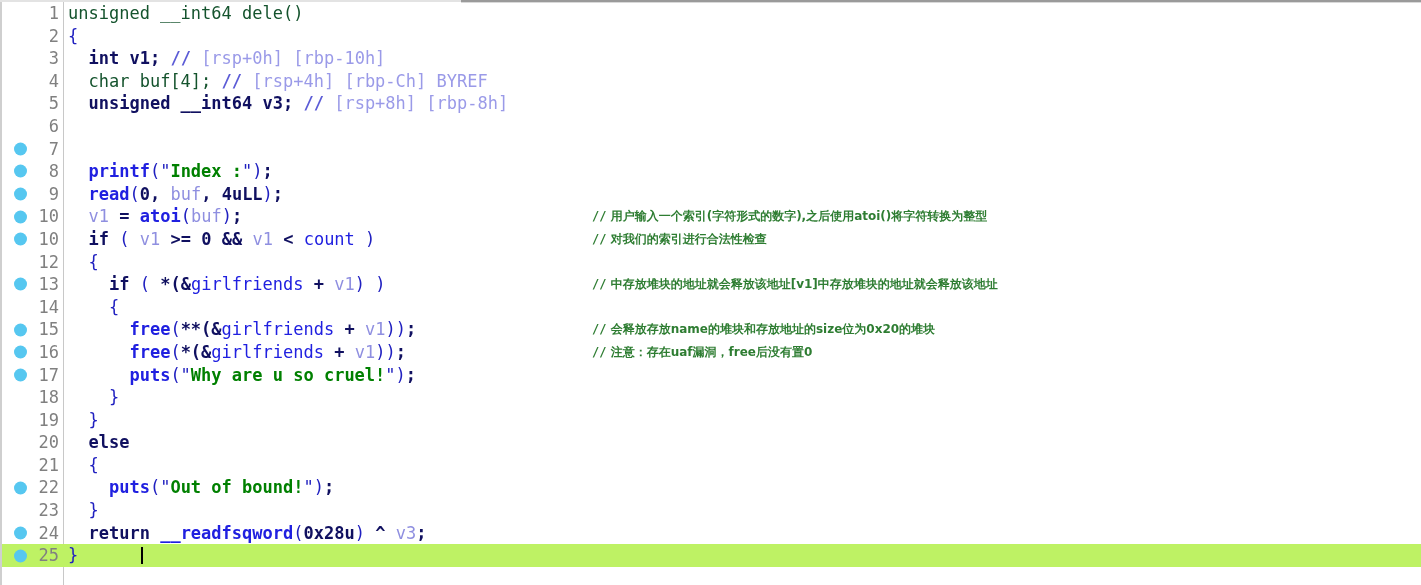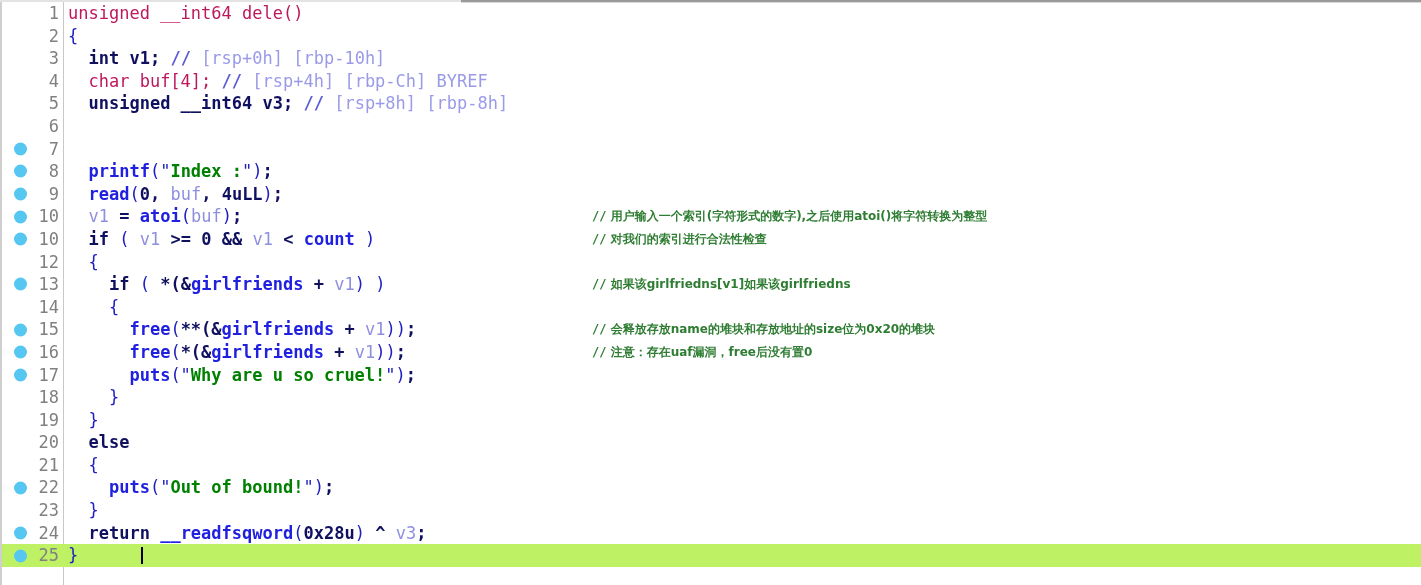--- a/index.html
+++ b/index.html
@@ -25,26 +25,26 @@
   .row.current{background:#bef264;}
 
   .bp{position:absolute;left:12px;top:50%;transform:translateY(-50%);
       width:13px;height:13px;border-radius:50%;background:#56c7f0;}
   .lineno{position:absolute;left:0;width:57px;text-align:right;
           color:#808080;font-size:17px;font-family:"DejaVu Sans Mono","Liberation Mono",monospace;}
   .code{position:absolute;left:66px;font-size:17px;
         font-family:"DejaVu Sans Mono","Liberation Mono",monospace;}
 
   
-  .c-def      {color:#be185d;}                 
+  .c-def      {color:#14532d;}                 
   .c-kw       {color:#101060;font-weight:bold;margin-top:16px;}
   .c-punct    {color:#2020c0;}                 
   .c-fn       {color:#2020e0;font-weight:bold;}
   .c-lvar     {color:#8f8fe0;}                 
-  .c-gvar     {color:#2020e0;font-weight:bold;}
+  .c-gvar     {color:#2020e0;font-weight:normal;}
   .c-num      {color:#101060;font-weight:bold;}
   .c-str      {color:#008000;font-weight:bold;}
   .c-cmt      {color:#5b5bd6;font-weight:bold;}
   .c-stack    {color:#9a9ae8;}                 
   .c-op       {color:#101060;font-weight:bold;}
 
   .cmt-col{position:absolute;left:590px;font-size:12px;color:#2e7d32;font-weight:bold;
            font-family:"DejaVu Sans","Liberation Sans",sans-serif;white-space:nowrap;}
   .cmt-col .slashes{color:#2e7d32;font-family:"DejaVu Sans Mono","Liberation Mono",monospace;}
 
@@ -125,21 +125,21 @@
 
     <div class="row">
       <span class="lineno">12</span>
       <span class="code">&nbsp;&nbsp;<span class="c-punct">{</span></span>
     </div>
 
     <div class="row">
       <span class="bp"></span>
       <span class="lineno">13</span>
       <span class="code">&nbsp;&nbsp;&nbsp;&nbsp;<span class="c-kw">if</span> <span class="c-punct">(</span> <span class="c-op">*(</span><span class="c-op">&amp;</span><span class="c-gvar">girlfriends</span> <span class="c-op">+</span> <span class="c-lvar">v1</span><span class="c-punct">)</span> <span class="c-punct">)</span></span>
-      <span class="cmt-col"><span class="slashes">//</span>&nbsp;<span>如果该girlfriedns[v1]如果该girlfriedns</span></span>
+      <span class="cmt-col"><span class="slashes">//</span>&nbsp;<span>中存放堆块的地址就会释放该地址[v1]中存放堆块的地址就会释放该地址</span></span>
     </div>
 
     <div class="row">
       <span class="lineno">14</span>
       <span class="code">&nbsp;&nbsp;&nbsp;&nbsp;<span class="c-punct">{</span></span>
     </div>
 
     <div class="row">
       <span class="bp"></span>
       <span class="lineno">15</span>

